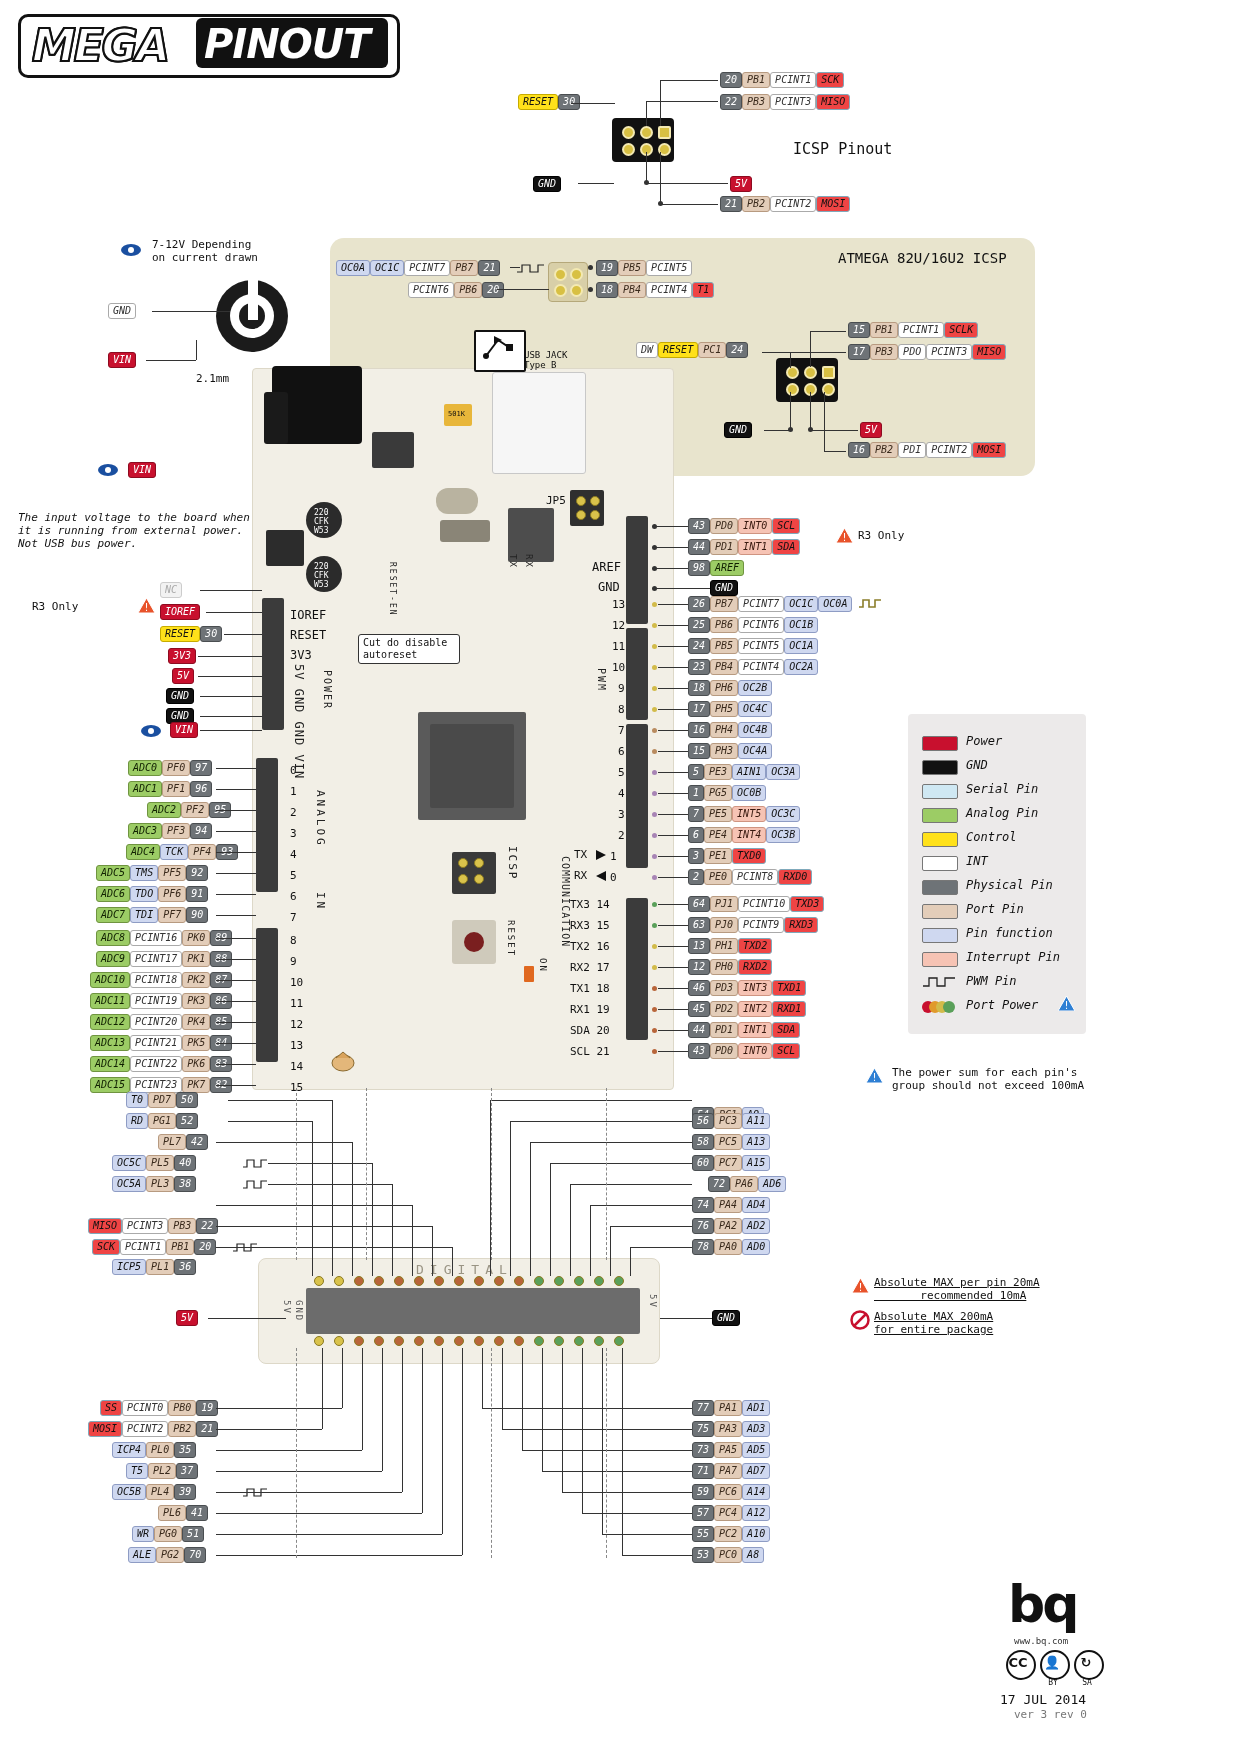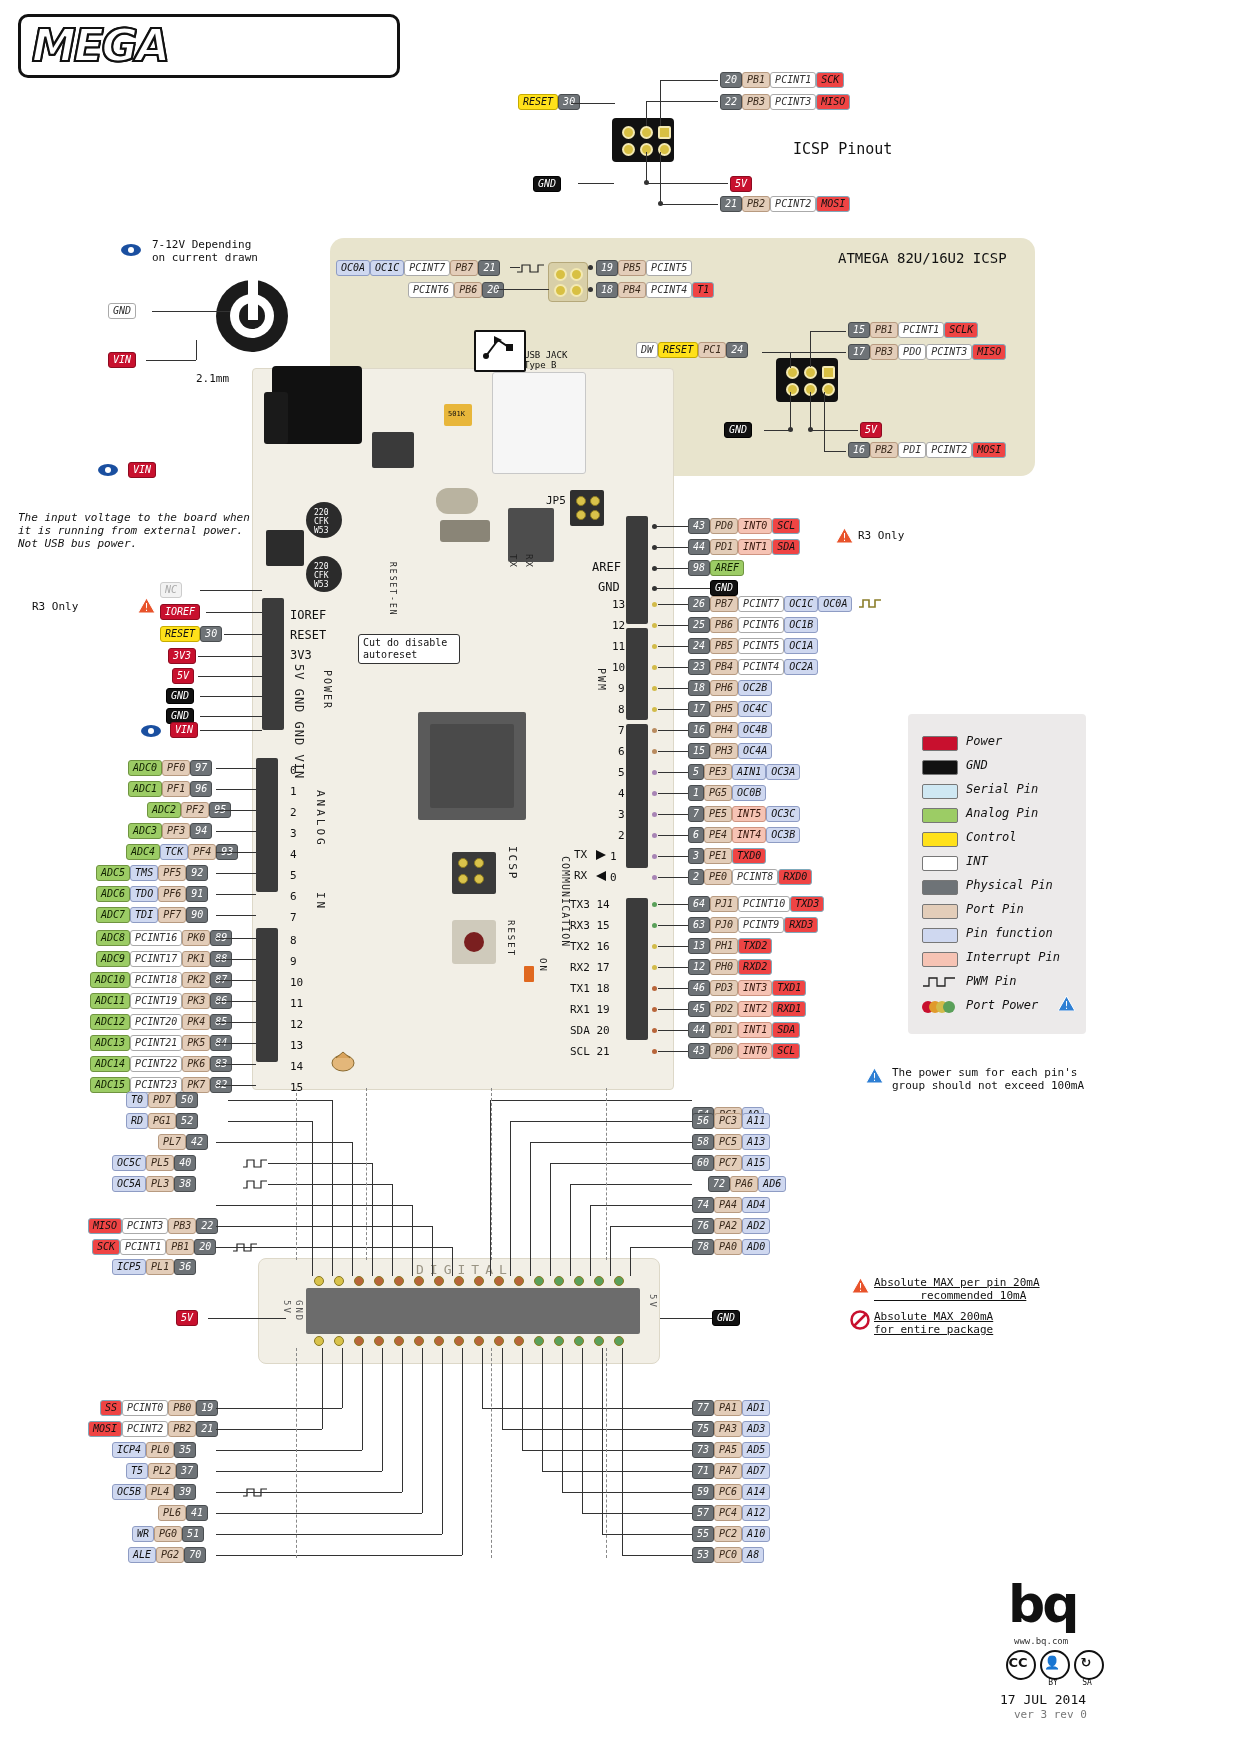--- a/index.html
+++ b/index.html
@@ -101,20 +101,23 @@
   .eye{position:absolute;width:22px;height:14px;}
   .txt{position:absolute;font-family:"DejaVu Sans Mono",monospace;font-size:11px;color:#111;}
   .box-note{position:absolute;border:1px solid #333;border-radius:3px;background:#fff;padding:2px 4px;font-size:10px;line-height:12px;}
 </style>
 </head>
 <body>
 
 <div id="logo" class="abs">
   <div class="plate"></div>
   <div class="mega">MEGA</div>
+  <div class="pin">
+      <span>PINOUT</span>
+    </div>
 </div>
 
 <div class="abs" style="left:720px;top:72px;">
   <span class="chip c-phys">20</span><span class="chip c-port">PB1</span><span class="chip c-plain">PCINT1</span><span class="chip c-serial">SCK</span>
 </div>
 <div class="abs" style="left:720px;top:94px;">
   <span class="chip c-phys">22</span><span class="chip c-port">PB3</span><span class="chip c-plain">PCINT3</span><span class="chip c-serial">MISO</span>
 </div>
 <div class="abs" style="left:720px;top:196px;">
   <span class="chip c-phys">21</span><span class="chip c-port">PB2</span><span class="chip c-plain">PCINT2</span><span class="chip c-serial">MOSI</span>

